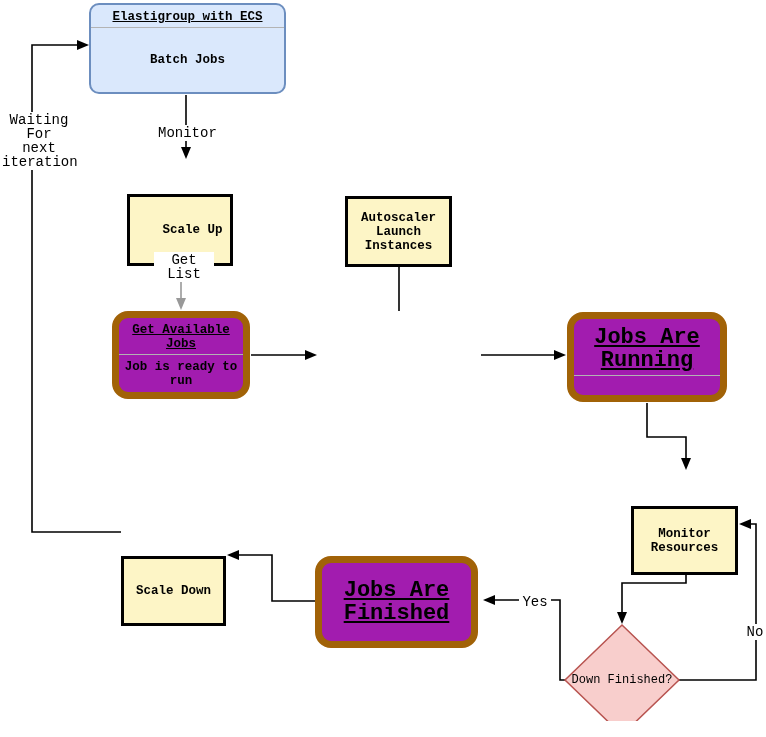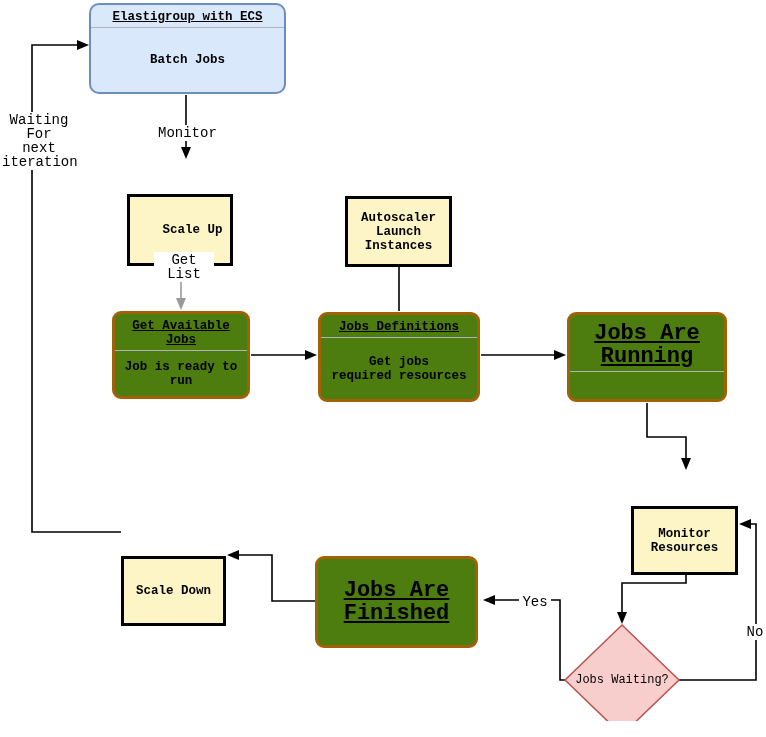--- a/index.html
+++ b/index.html
@@ -6,21 +6,21 @@
   #canvas {
     position:relative; width:766px; height:721px; background:#ffffff;
     font-family:Liberation Mono, monospace; color:#000; overflow:hidden;
   }
   #edges { position:absolute; left:0; top:0; z-index:0; }
   .node {
     position:absolute; box-sizing:border-box; display:flex; flex-direction:column;
     font-weight:bold; font-size:12.5px; z-index:1;
   }
   .yellow { background:#fdf5c6; border:3px solid #000;margin-top:35px; }
-  .green  { background:#4d7c0f; border:3px solid #a16207; border-radius:9px; }
+  .green  { background:#a21caf; border:7px solid #a16207; border-radius:16px; }
   .blue   { background:#dae8fc; border:2px solid #6c8ebf; border-radius:10px; }
   .center-body { flex:1; display:flex; align-items:center; justify-content:center; text-align:center; }
   .node-title {
     padding:5px 4px 3px; text-align:center; text-decoration:underline; flex:0 0 auto;
   }
   .node-divider { border-top:1px solid #b3b3b3; height:0; flex:0 0 auto; }
   .node-body { flex:1; display:flex; align-items:center; justify-content:center; text-align:center; }
   .big { font-size:22px; line-height:23px; }
   .prelines { white-space:pre-line; }
   .edge-label {
@@ -111,26 +111,20 @@
 Launch
 Instances</div>
   </div>
 
   <div class="node green" style="left:112px; top:311px; width:138px; height:88px;">
     <div class="node-title">Get Available Jobs</div>
     <div class="node-divider"></div>
     <div class="node-body">Job is ready to run</div>
   </div>
 
-  <div class="node green" style="left:318px; top:312px; width:162px; height:90px;">
-    <div class="node-title">Jobs Definitions</div>
-    <div class="node-divider"></div>
-    <div class="node-body prelines">Get jobs
-required resources</div>
-  </div>
 
   <div class="node green" style="left:567px; top:312px; width:160px; height:90px;">
     <div class="node-title big prelines" style="padding-top:7px;">Jobs Are
 Running</div>
     <div class="node-divider"></div>
     <div class="node-body"></div>
   </div>
 
   <div class="node yellow" style="left:631px; top:471px; width:107px; height:69px;">
     <div class="center-body prelines">Monitor
@@ -139,21 +133,21 @@
 
   <div class="node green" style="left:315px; top:556px; width:163px; height:92px;">
     <div class="center-body big prelines" style="text-decoration:underline;">Jobs Are
 Finished</div>
   </div>
 
   <div class="node yellow" style="left:121px; top:521px; width:105px; height:70px;">
     <div class="center-body">Scale Down</div>
   </div>
 
-  <div class="diamond-label" style="left:565px; top:673px; width:114px;">Jobs Waiting?</div>
+  <div class="diamond-label" style="left:565px; top:673px; width:114px;">Down Finished?</div>
 
   <div class="edge-label" style="left:0px; top:112px; width:74px;">Waiting For
 next iteration</div>
   <div class="edge-label" style="left:156px; top:125px; width:54px;">Monitor</div>
   <div class="edge-label" style="left:154px; top:252px; width:56px;">Get List</div>
   <div class="edge-label" style="left:519px; top:594px; width:28px;">Yes</div>
   <div class="edge-label" style="left:741px; top:624px; width:24px;">No</div>
 
 </div>
 

